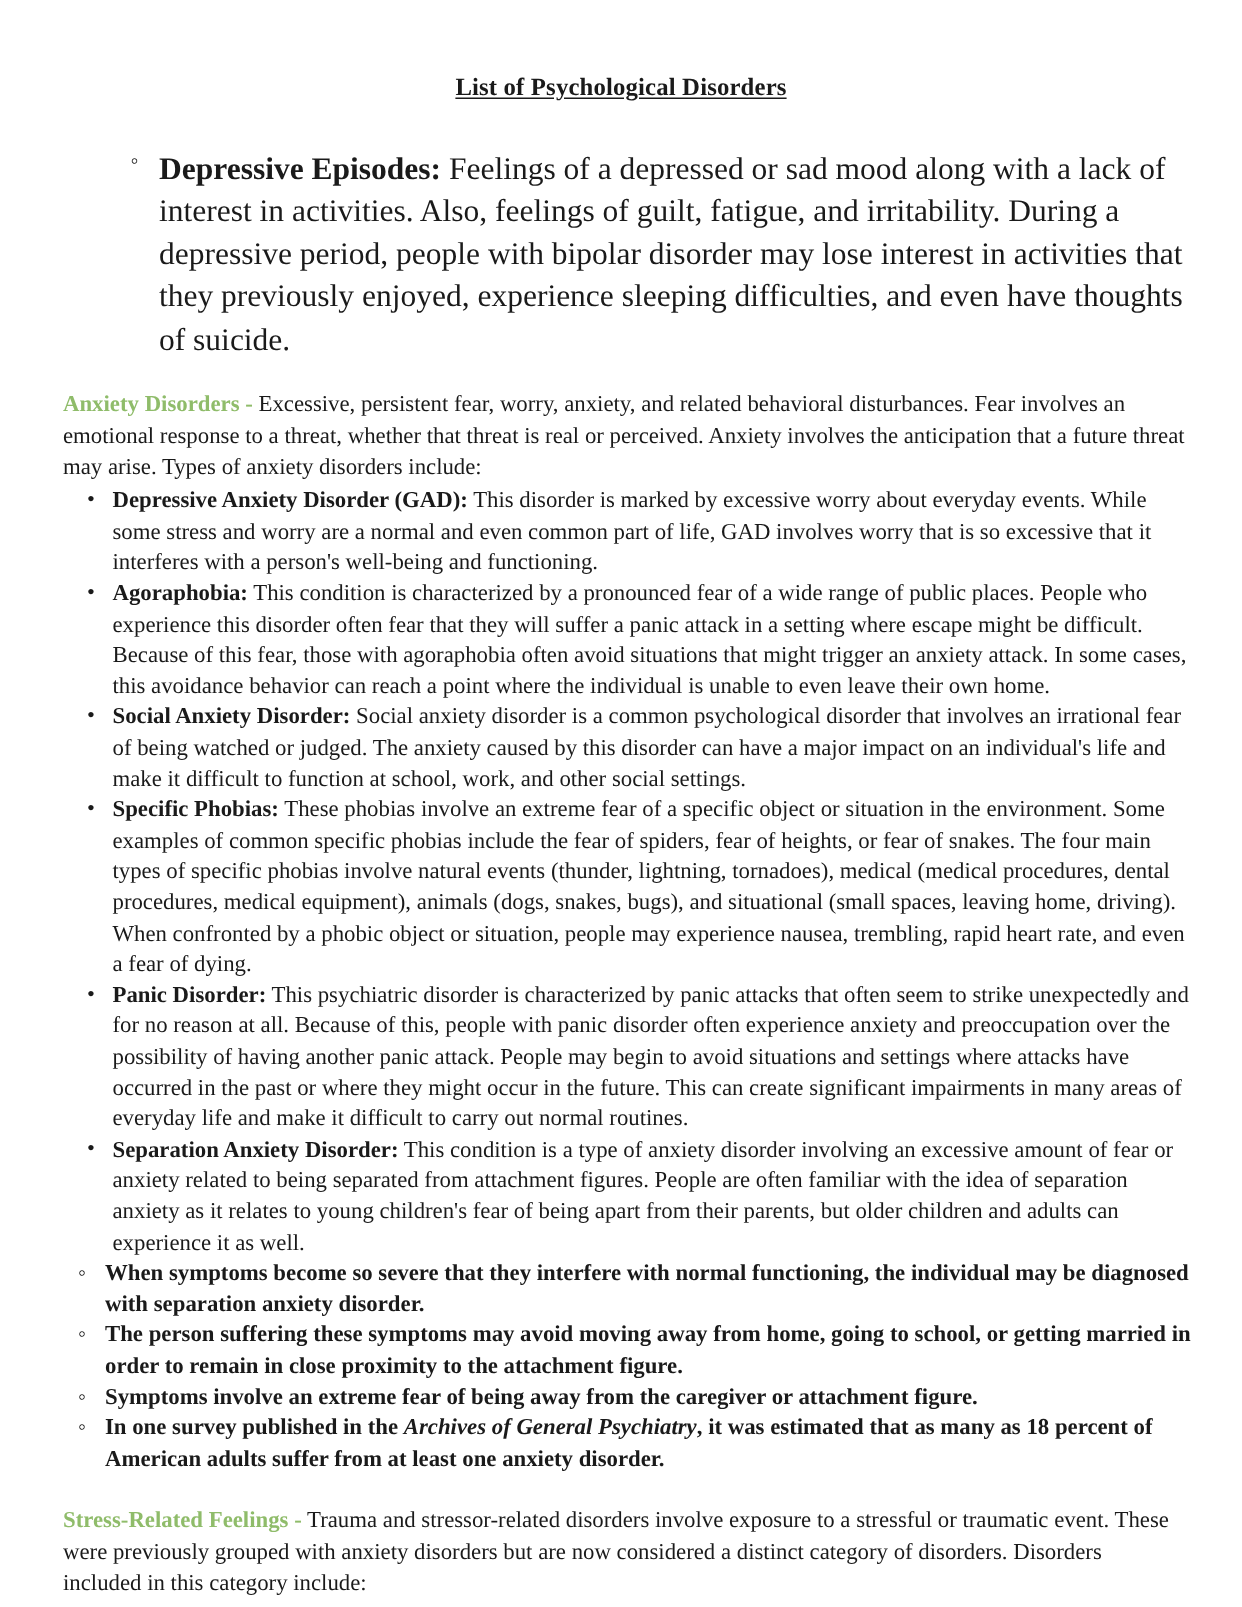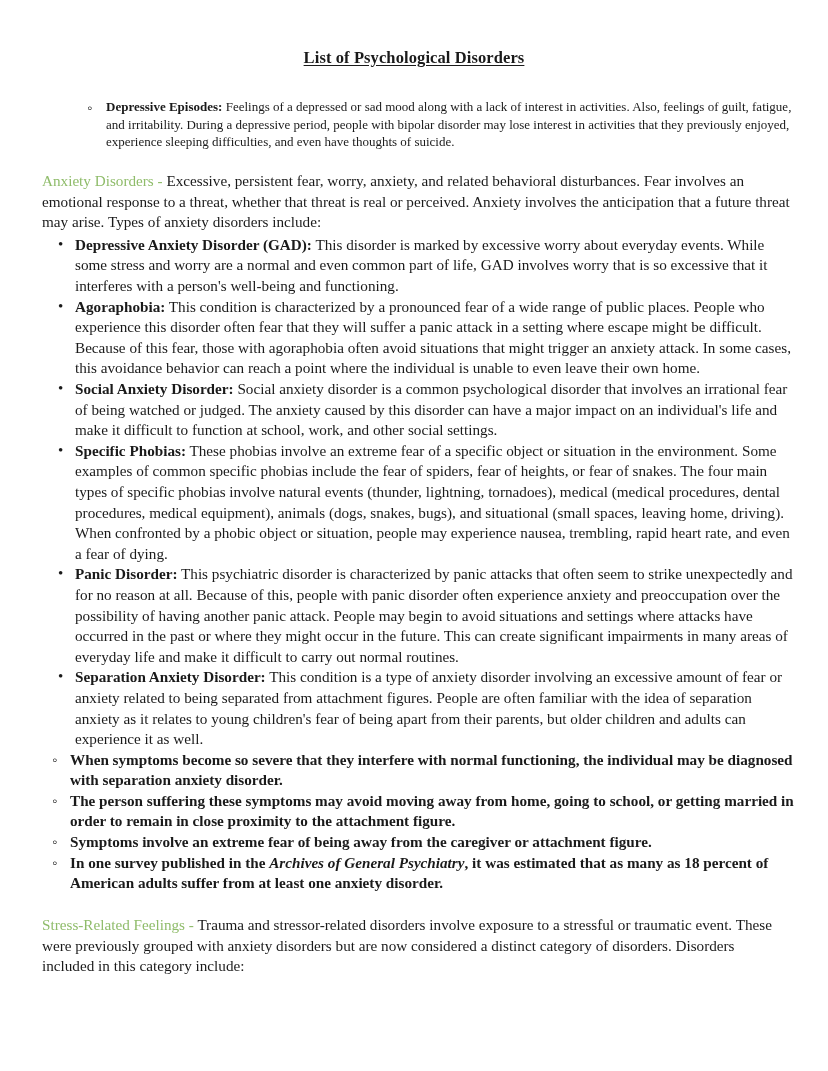--- a/index.html
+++ b/index.html
@@ -42,21 +42,21 @@
     text-align: left;
   }
 
   .section-head {
     margin: 0;
     padding: 0;
   }
 
   .green-head {
     color: #8fbc6a;
-    font-weight: normal;
+    font-weight: bold;
   }
 
   
   ul.lvl1 {
     list-style: none;
     margin: 0;
     padding: 0;
   }
   ul.lvl1 > li {
     position: relative;
@@ -96,21 +96,21 @@
 
   
   .toplist {
     margin: 0;
     padding: 0;
     list-style: none;
   }
   .toplist > li {
     position: relative;
     padding-left: 32px;
-    font-size: 13px;
+    font-size: 21px;
     line-height: 1.355;
   }
   .toplist > li::before {
     content: "\25E6";
     position: absolute;
     left: 13px;
     top: 0px;
     font-size: 15px;
   }
 

